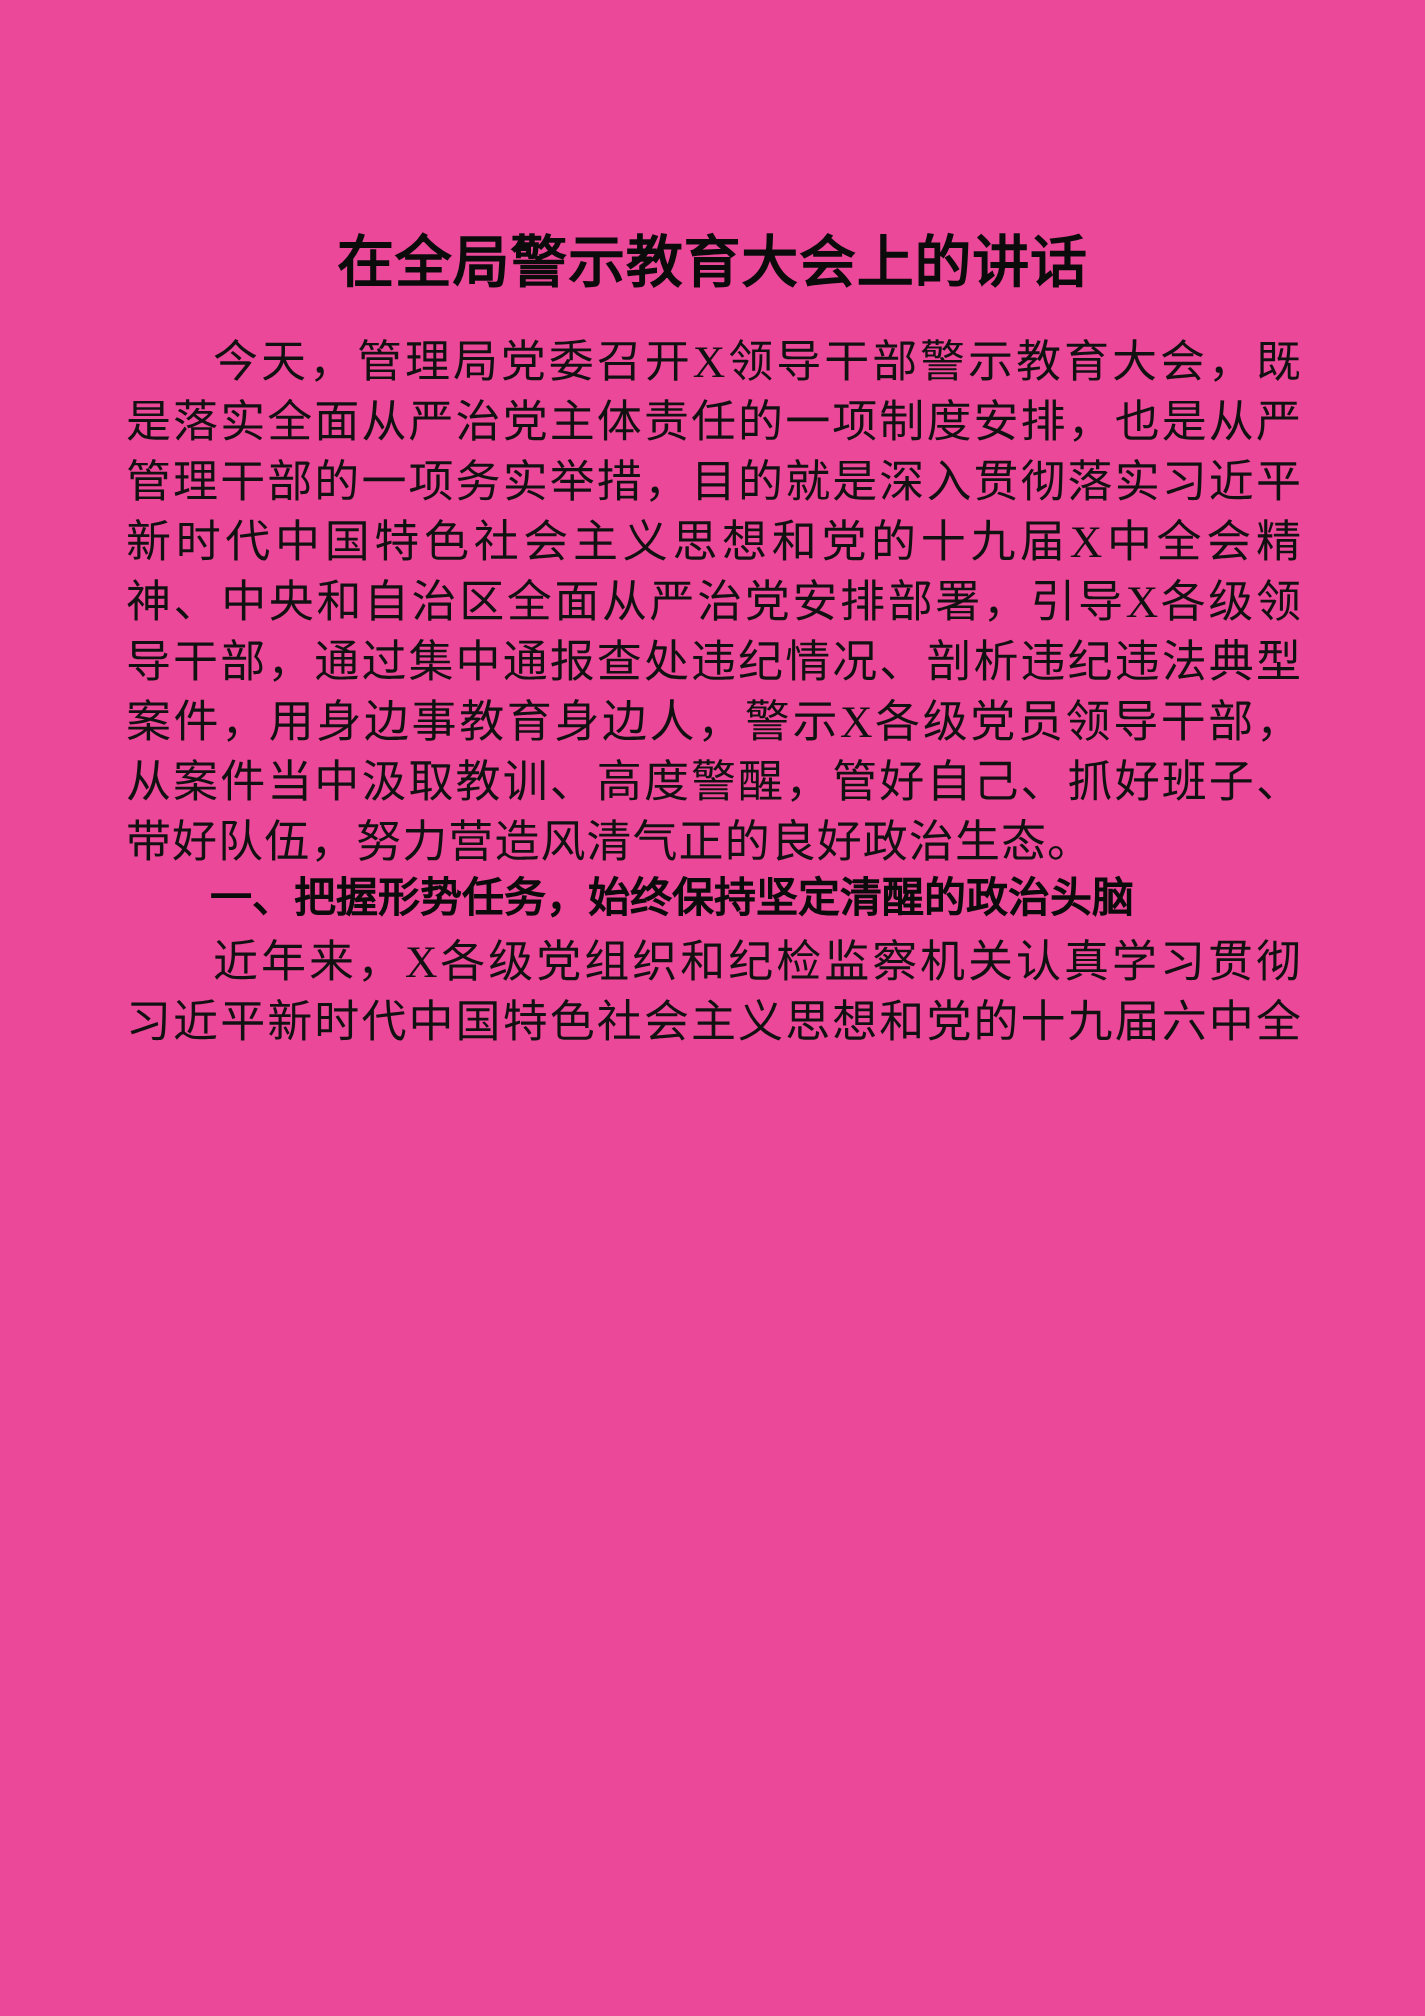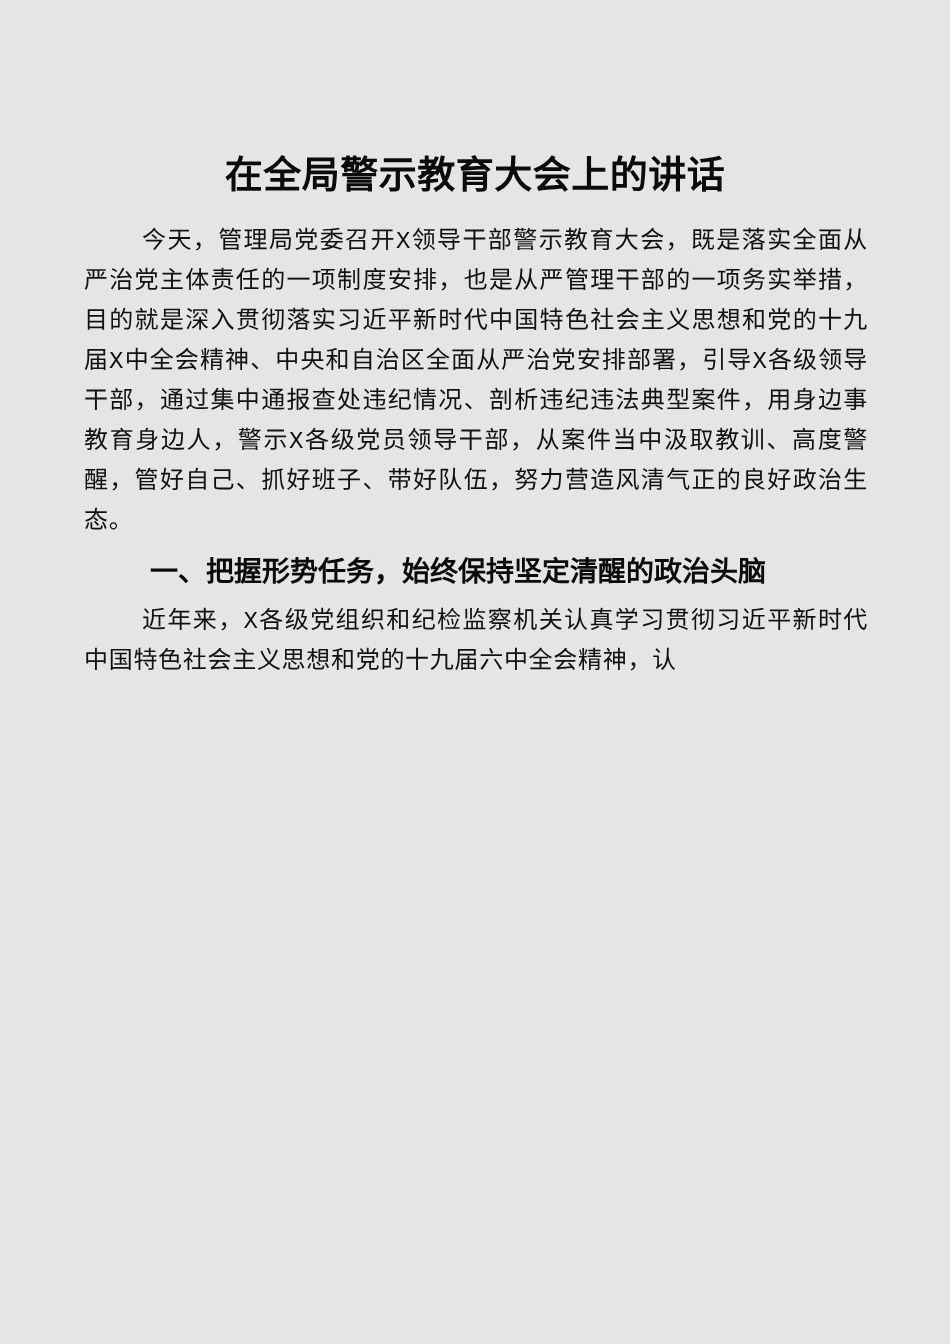--- a/index.html
+++ b/index.html
@@ -6,21 +6,21 @@
     margin: 0;
     padding: 0;
     background: #ffffff;
   }
 
   .page {
     position: relative;
     width: 950px;
     height: 1344px;
     margin: 0;
-    background: #e5e5e5;
+    background: #ec4899;
     overflow: hidden;
     box-sizing: border-box;
   }
 
   
   .doc-title {
     position: absolute;
     left: 0;
     top: 124px;
     width: 950px;
@@ -36,42 +36,42 @@
 
   
   .body-col {
     position: absolute;
     left: 84px;
     top: 222px;
     width: 784px;
   }
 
   .para {
-    font-family: Liberation Mono, monospace;
-    font-size: 24px;
+    font-family: Liberation Serif, serif;
+    font-size: 30px;
     line-height: 40px;
     color: #111111;
     text-align: justify;
     text-justify: inter-character;
     letter-spacing: 0.7px;
     text-indent: 58px;
     margin: 0;
     -webkit-font-smoothing: antialiased;
   }
 
   
   .section-heading {
-    font-family: Liberation Serif, serif;
+    font-family: Liberation Mono, monospace;
     font-weight: 700;
     font-size: 28px;
     line-height: 40px;
     color: #0b0b0b;
     letter-spacing: 0px;
     text-indent: 56px;
-    margin: 10px;
+    margin: 0;
     text-align: left;
     white-space: nowrap;
   }
 
   
   .para-clipped {
     max-height: 80px;
     overflow: hidden;
   }
 </style>

